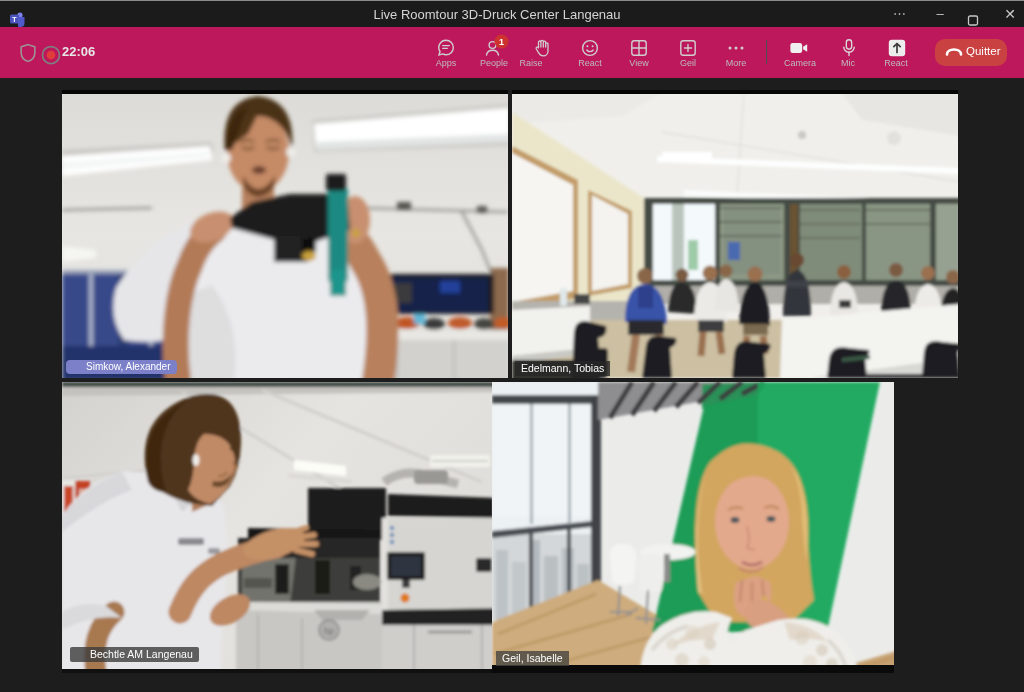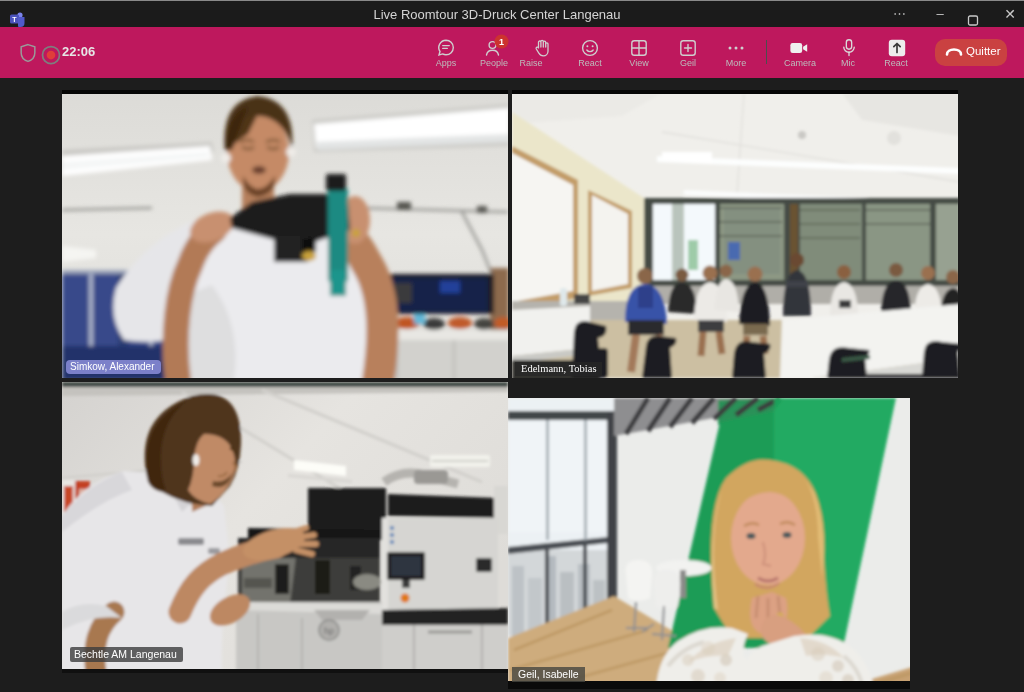--- a/index.html
+++ b/index.html
@@ -9,24 +9,24 @@
   #title{position:absolute;left:0;top:6px;width:994px;text-align:center;color:#d4d4d4;font-size:13px;}
   .wbtn{position:absolute;top:0;height:26px;color:#c9c9c9;text-align:center;font-size:13px;line-height:26px;}
   #toolbar{position:absolute;left:0;top:27px;width:1024px;height:51px;background:#be185d;}
   .tlabel{position:absolute;color:#bdbdbd;font-size:9px;text-align:center;width:60px;top:31px;}
   .ticon{position:absolute;top:11px;width:20px;height:20px;}
   #timer{position:absolute;left:62px;top:17px;color:#e6e6e6;font-size:13px;font-weight:bold;}
   #quitter{position:absolute;left:935px;top:39px;width:72px;height:27px;background:#ca4141;border-radius:10px;color:#fff;font-size:11.5px;}
   #sep{position:absolute;left:766px;top:40px;width:1px;height:24px;background:#4d4d4d;}
   .tile{position:absolute;overflow:hidden;background:#000;}
   #t1{left:62px;top:90px;width:446px;height:288px;}
-  #t2{left:512px;top:90px;width:446px;height:288px;font-family:Liberation Serif, serif;}
+  #t2{left:512px;top:90px;width:446px;height:288px;}
   #t3{left:62px;top:382px;width:446px;height:291px;}
-  #t4{left:508px;top:382px;width:402px;height:291px;margin-top:16px;}
-  .nlabel{position:absolute;color:#fff;font-size:10.5px;background:rgba(38,38,38,0.78);padding:1px 6px 2px 4px;z-index:5;white-space:nowrap;}
+  #t4{left:492px;top:382px;width:402px;height:291px;}
+  .nlabel{position:absolute;color:#fff;font-size:10.5px;background:rgba(38,38,38,0.78);padding:1px 6px 2px 20px;z-index:5;white-space:nowrap;}
   .tile svg{position:absolute;left:0;top:0;}
 </style>
 </head>
 <body>
 <div id="topborder"></div>
 <div id="titlebar">
   <svg class="wbtn" style="left:8px;top:5px" width="18" height="18" viewBox="0 0 18 18">
     <circle cx="12" cy="5" r="2.6" fill="#7b83eb"></circle>
     <rect x="2" y="4.5" width="9" height="9" rx="1.5" fill="#4b53bc"></rect>
     <path d="M10 7h6.5v6a4 4 0 0 1-4 4h-0.5a4 4 0 0 1-2-0.6z" fill="#5059c9"></path>

